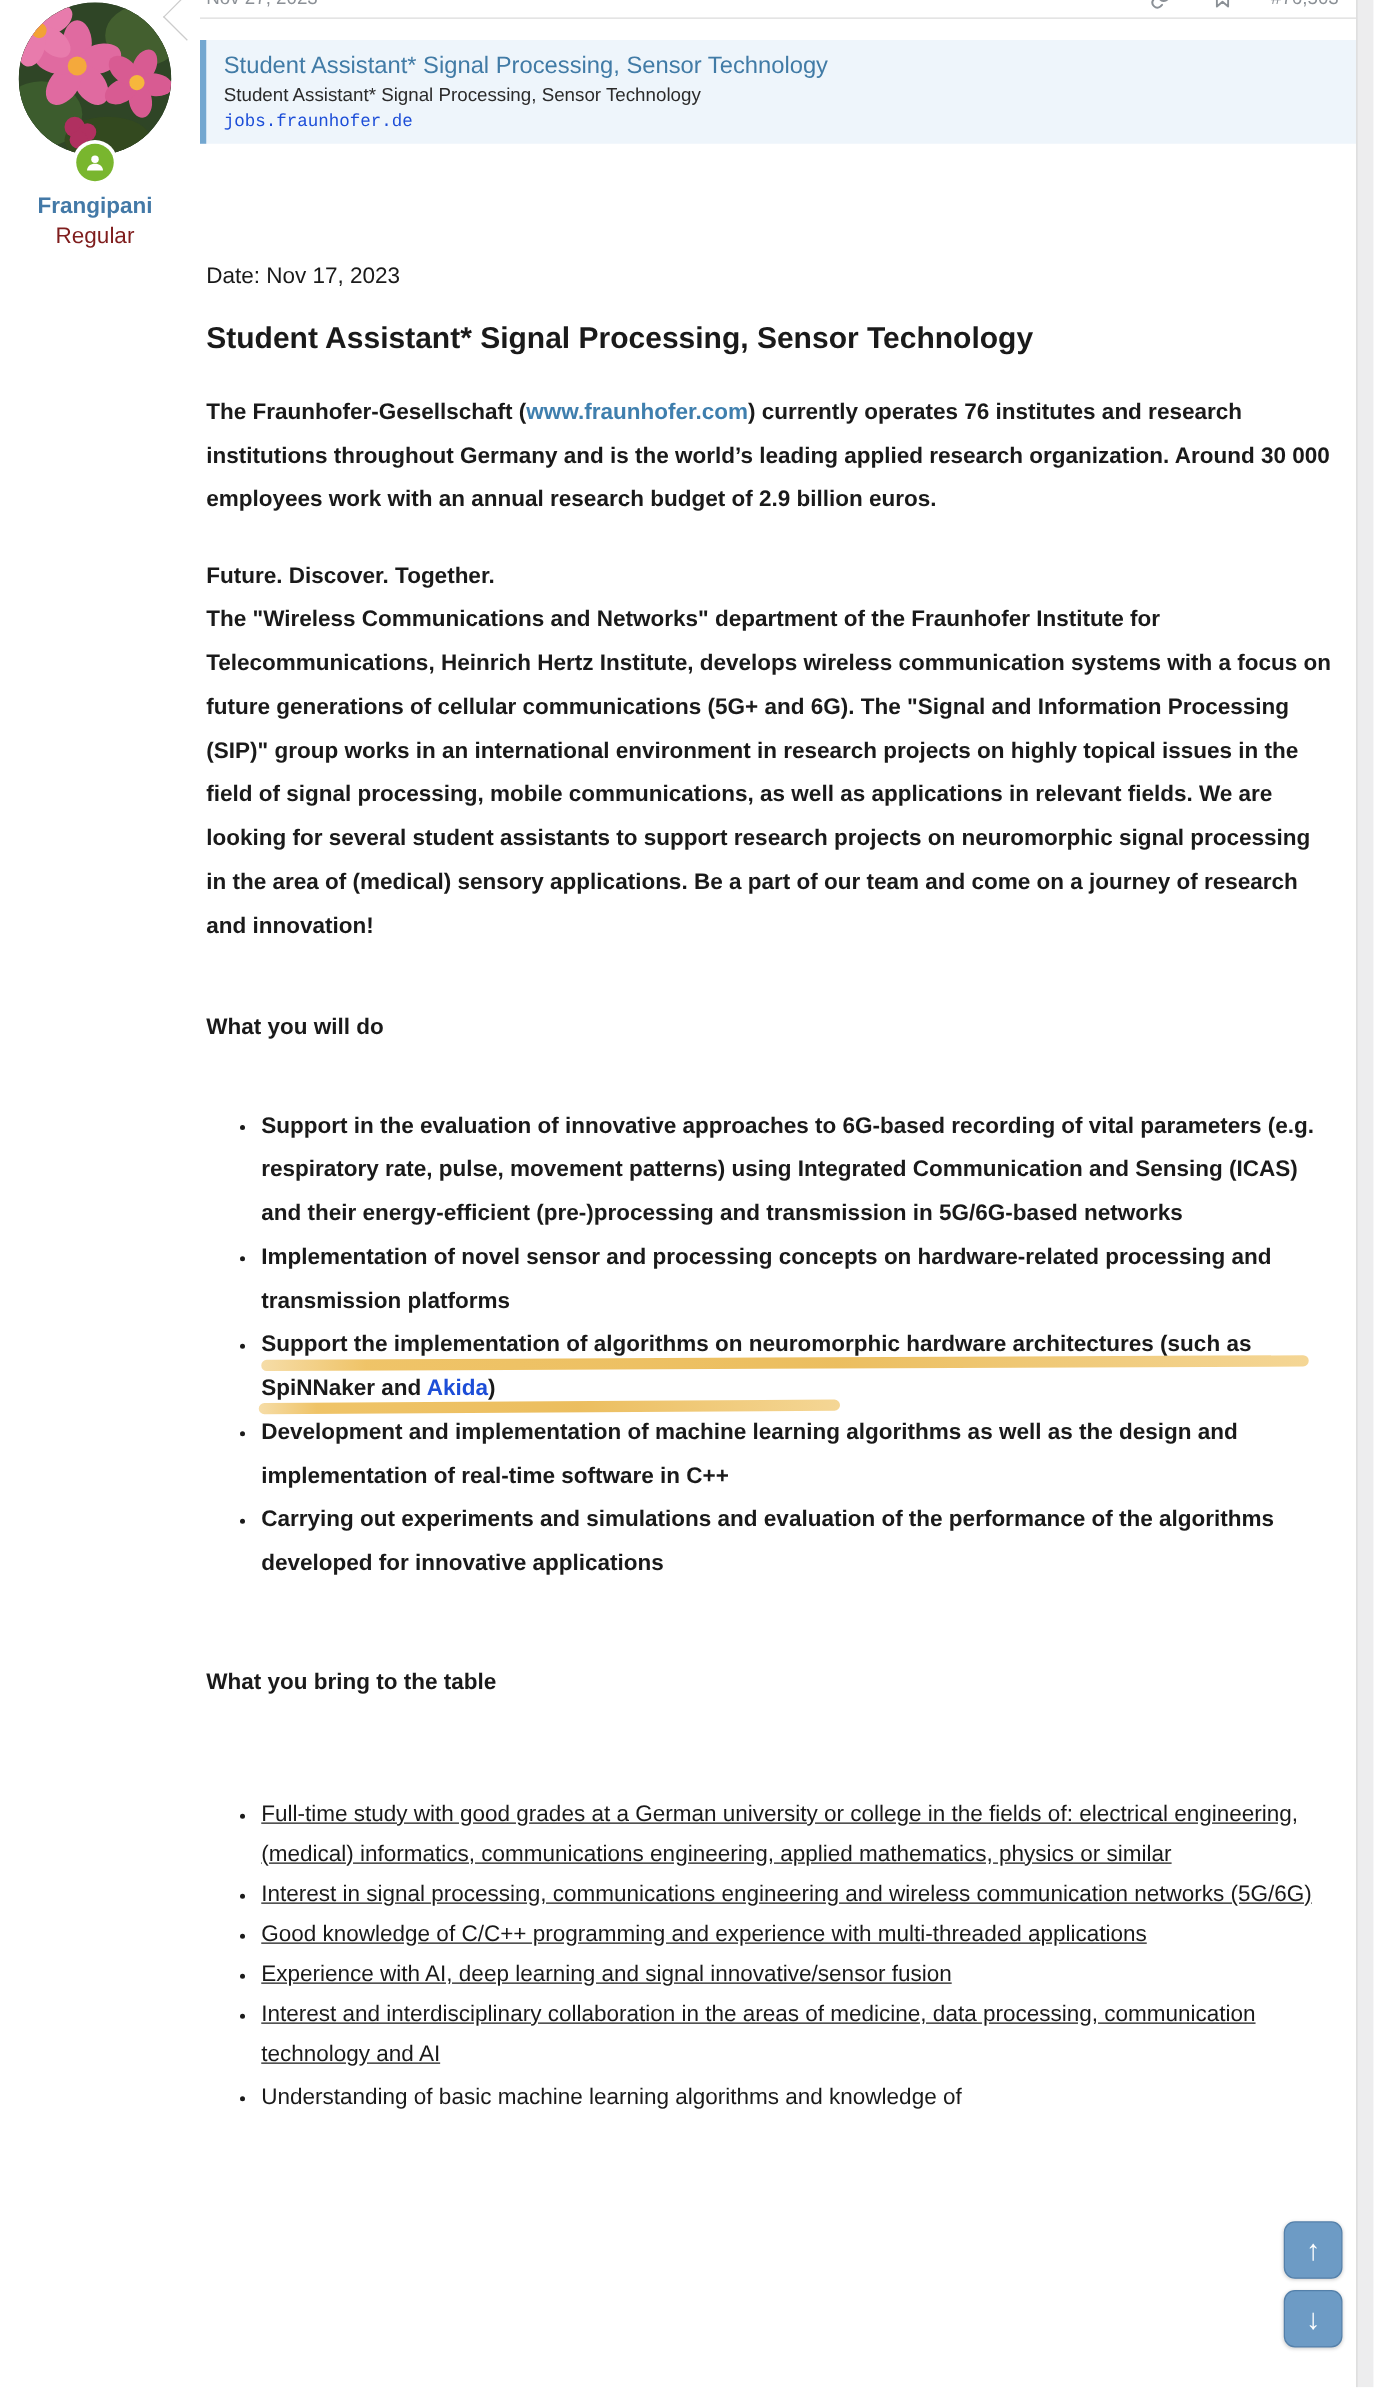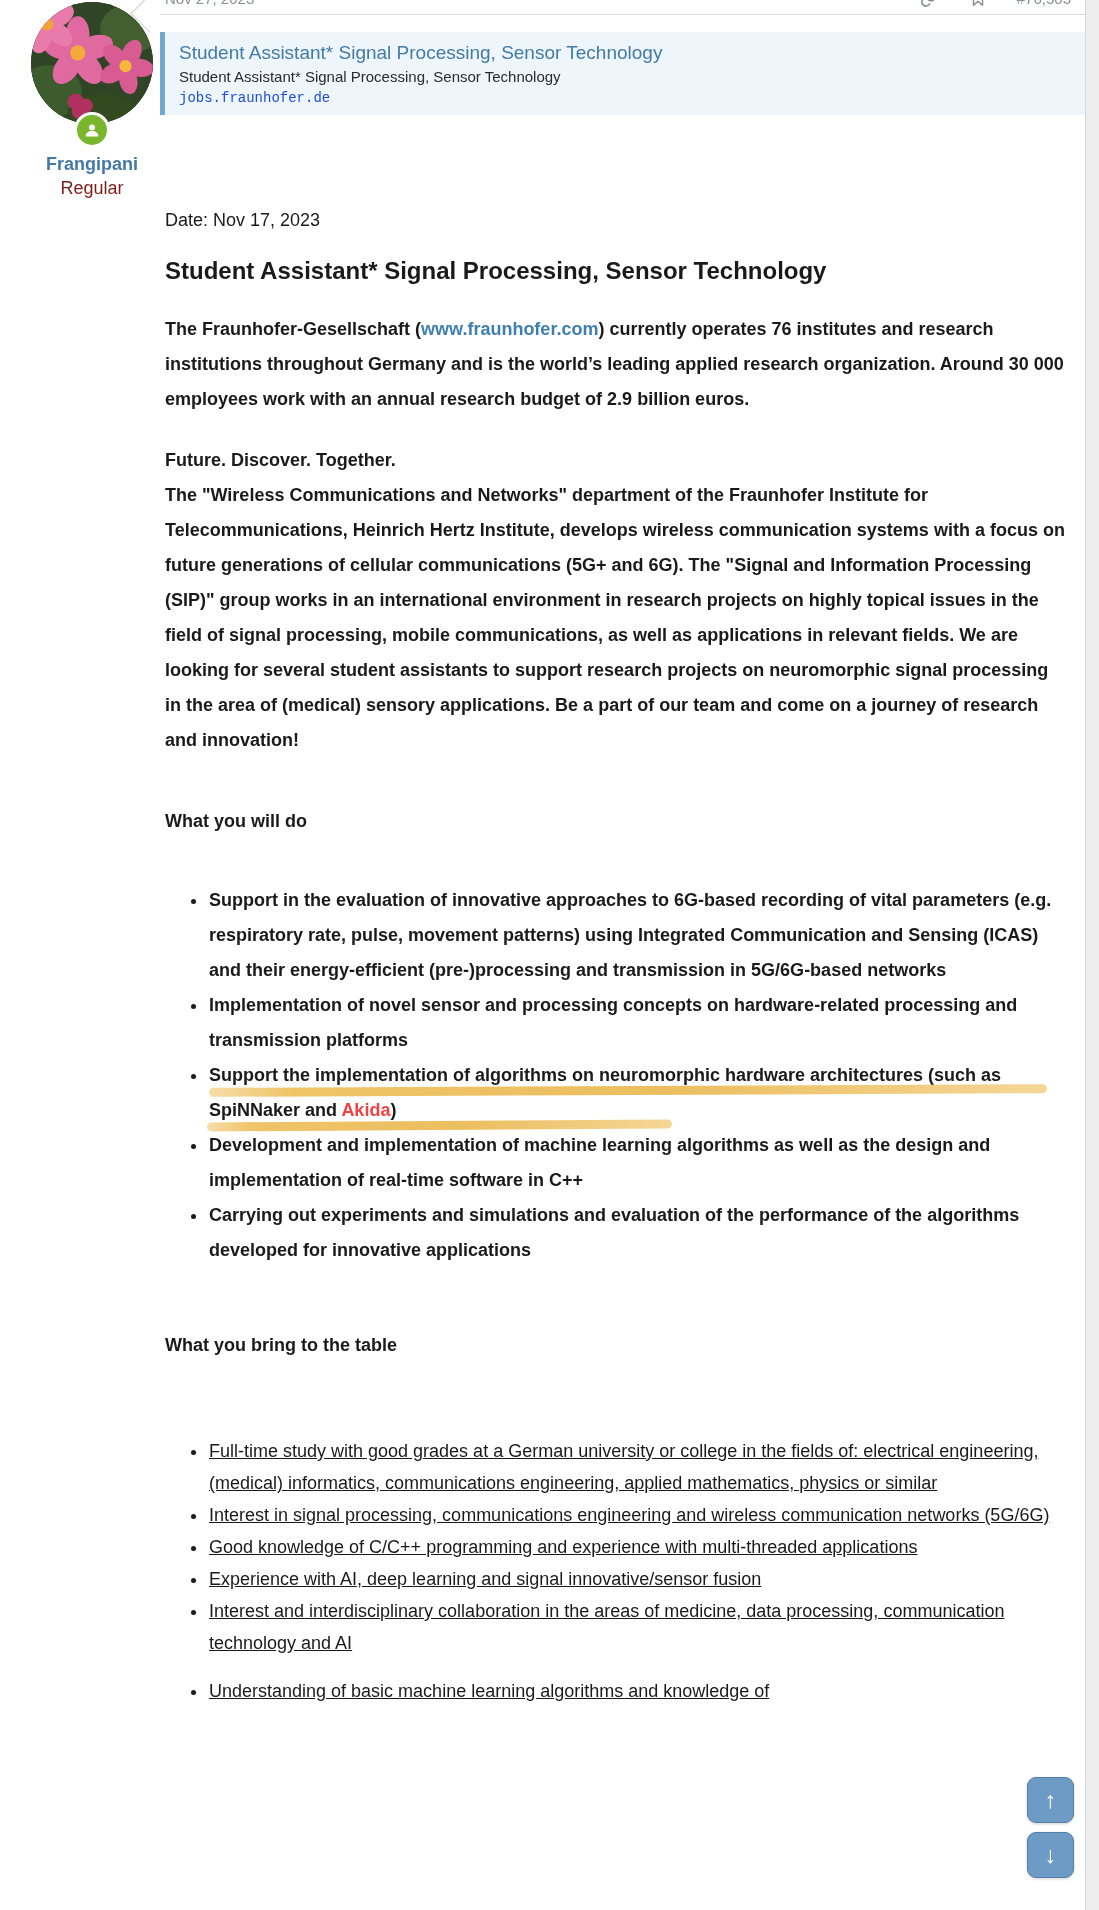--- a/index.html
+++ b/index.html
@@ -5,21 +5,21 @@
   html,body { margin:0; padding:0; background:#fff; }
   .page {
     position:relative; width:1099px; height:1910px; overflow:hidden;
     background:#fff; font-family:"Liberation Sans", sans-serif; color:#1a1a1a;
   }
   
   .gutter { position:absolute; right:0; top:0; height:100%; width:13px;
     background:#ededee; border-left:1px solid #d9d9d9; }
 
   
-  .author-col { position:absolute; left:16px; top:0; width:152px; text-align:center; }
+  .author-col { position:absolute; left:0; top:0; width:152px; text-align:center; }
   .avatar { width:122px; height:122px; border-radius:50%; margin:2px auto 0;
     overflow:hidden; position:relative; background:#2f4526; }
   .avatar svg { display:block; }
   .flair { position:absolute; left:50%; top:113px; transform:translateX(-50%);
     width:30px; height:30px; border-radius:50%; background:#79b62e;
     box-shadow:0 0 0 3px #fff; display:flex; align-items:center; justify-content:center; }
   .flair svg { width:18px; height:18px; }
   .avatar-wrap { position:relative; width:152px; height:146px; }
   .username { color:#4379a7; font-weight:bold; font-size:18px; margin-top:6px; }
   .usertitle { color:#7f1d1d; font-size:18px; margin-top:3px; }
@@ -45,29 +45,29 @@
   
   .body { padding:0 18px 0 5px; font-size:18px; }
   .meta { margin-top:86px; line-height:38px; }
   .heading { margin:16px 0 0; font-size:24px; line-height:31px; font-weight:bold; }
   .para { margin:26px 0 0; font-weight:bold; line-height:35px; }
   .para a, .intro-link { color:#3f7fae; font-weight:bold; text-underline-offset:3px; cursor:pointer; }
   .section-title { margin-top:46px; font-weight:bold; line-height:35px; }
   ul { margin:0; padding-left:42px; }
   ul.tasks { margin-top:44px; line-height:35px; font-weight:bold; }
   ul.reqs  { margin-top:72px; line-height:32px; font-weight:normal;text-decoration:underline; }
-  ul.partial { margin-top:16px; line-height:32px; font-weight:normal;text-decoration:underline; }
+  ul.partial { margin-top:2px; line-height:32px; font-weight:normal; }
   li { padding-left:2px; }
   li::marker { font-size:15px; }
   .second { margin-top:60px; }
   .furthermore { margin-top:16px; line-height:26px; font-weight:normal; }
 
   
   .li-highlight { position:relative; }
-  .akida { color:#ef4444; }
+  .akida { color:#1d4ed8; }
   .hl { position:absolute; height:9px; opacity:.88; border-radius:5px;
     background:linear-gradient(90deg, rgba(236,184,74,.55), rgba(236,184,74,.95) 10%,
       rgba(231,175,58,.92) 55%, rgba(238,189,84,.7)); }
   .hl1 { left:2px; top:28px; width:838px; transform:rotate(-0.25deg); }
   .hl2 { left:0px; top:63px; width:465px; transform:rotate(-0.35deg); }
 
   
   .scroll-btns { position:absolute; right:25px; bottom:32px; display:flex;
     flex-direction:column; gap:9px; }
   .scroll-btn { width:45px; height:44px; background:#6d9bc5; border:1px solid #5480aa;

